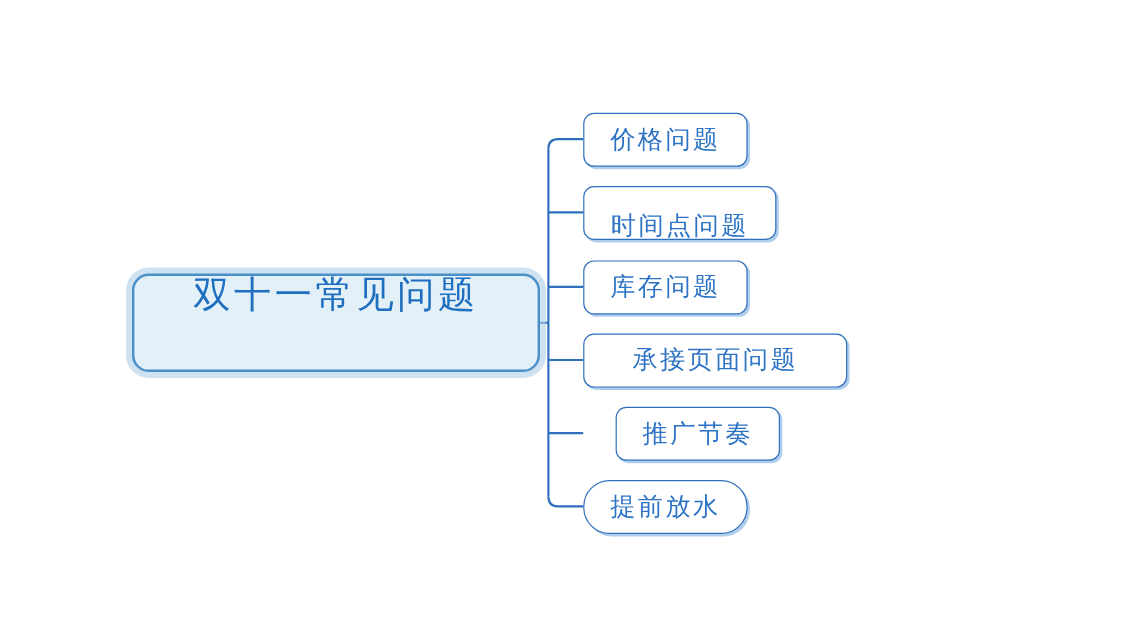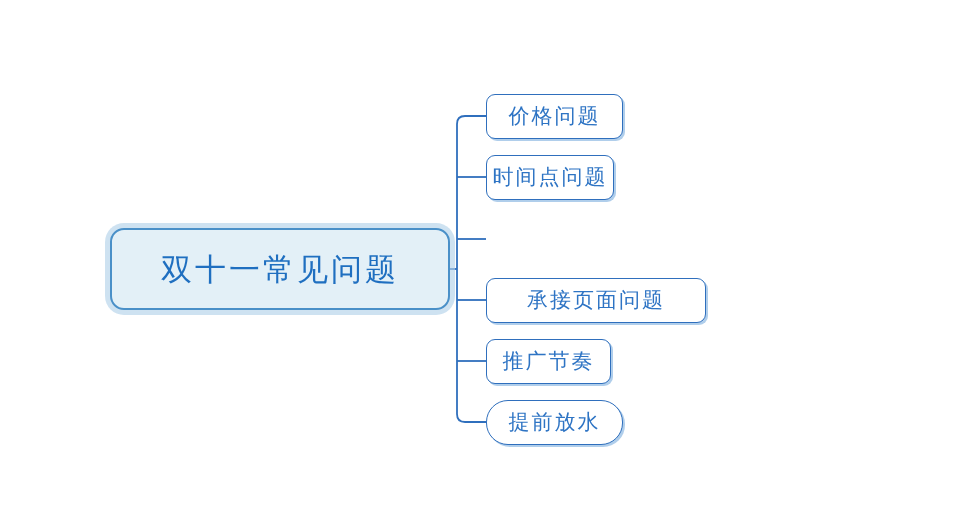--- a/index.html
+++ b/index.html
@@ -36,21 +36,20 @@
     left: 110px;
     top: 228px;
     width: 340px;
     height: 82px;
     box-sizing: border-box;
     border-radius: 14px;
     background: #e3f0f7;
     border: 2px solid #4a90c8;
     box-shadow: 0 0 0 5px rgba(176, 209, 233, 0.62);
     display: flex;
-    align-items: center;
     justify-content: center;
   }
   .root-node .root-label {
     font-size: 31px;
     letter-spacing: 3px;
     color: #1f6fc0;
     line-height: 1;
     white-space: nowrap;
   }
 
@@ -91,26 +90,29 @@
       <path d="M 457 414 Q 457 422 465 422 L 486 422" fill="none" stroke="#2f6fbd" stroke-width="1.8" stroke-linecap="butt"></path>
     </svg>
 
   <div class="root-node" style="left: 110px; top: 228px; width: 340px; height: 82px;">
     <span class="root-label">双十一常见问题</span>
   </div>
 
   <div class="child-node" style="left: 486px; top: 94px; width: 137px;">
     <span class="child-label">价格问题</span>
   </div>
-  <div class="child-node" style="left: 486px; top: 155px; width: 128px;">
+  <div class="child-node" style="left: 486px; top: 155px; width: 161px; align-items: flex-end;">
     <span class="child-label">时间点问题</span>
+  </div>
+  <div class="child-node" style="left: 486px; top: 217px; width: 137px;">
+    <span class="child-label">库存问题</span>
   </div>
   <div class="child-node" style="left: 486px; top: 278px; width: 220px;">
     <span class="child-label">承接页面问题</span>
   </div>
-  <div class="child-node" style="left: 486px; top: 339px; width: 125px; text-align: right;">
+  <div class="child-node" style="left: 513px; top: 339px; width: 137px; text-align: right;">
     <span class="child-label">推广节奏</span>
   </div>
   <div class="child-node" style="left: 486px; top: 400px; width: 137px; border-radius: 22px;">
     <span class="child-label">提前放水</span>
   </div>
 
 </div>
 
 </body></html>

